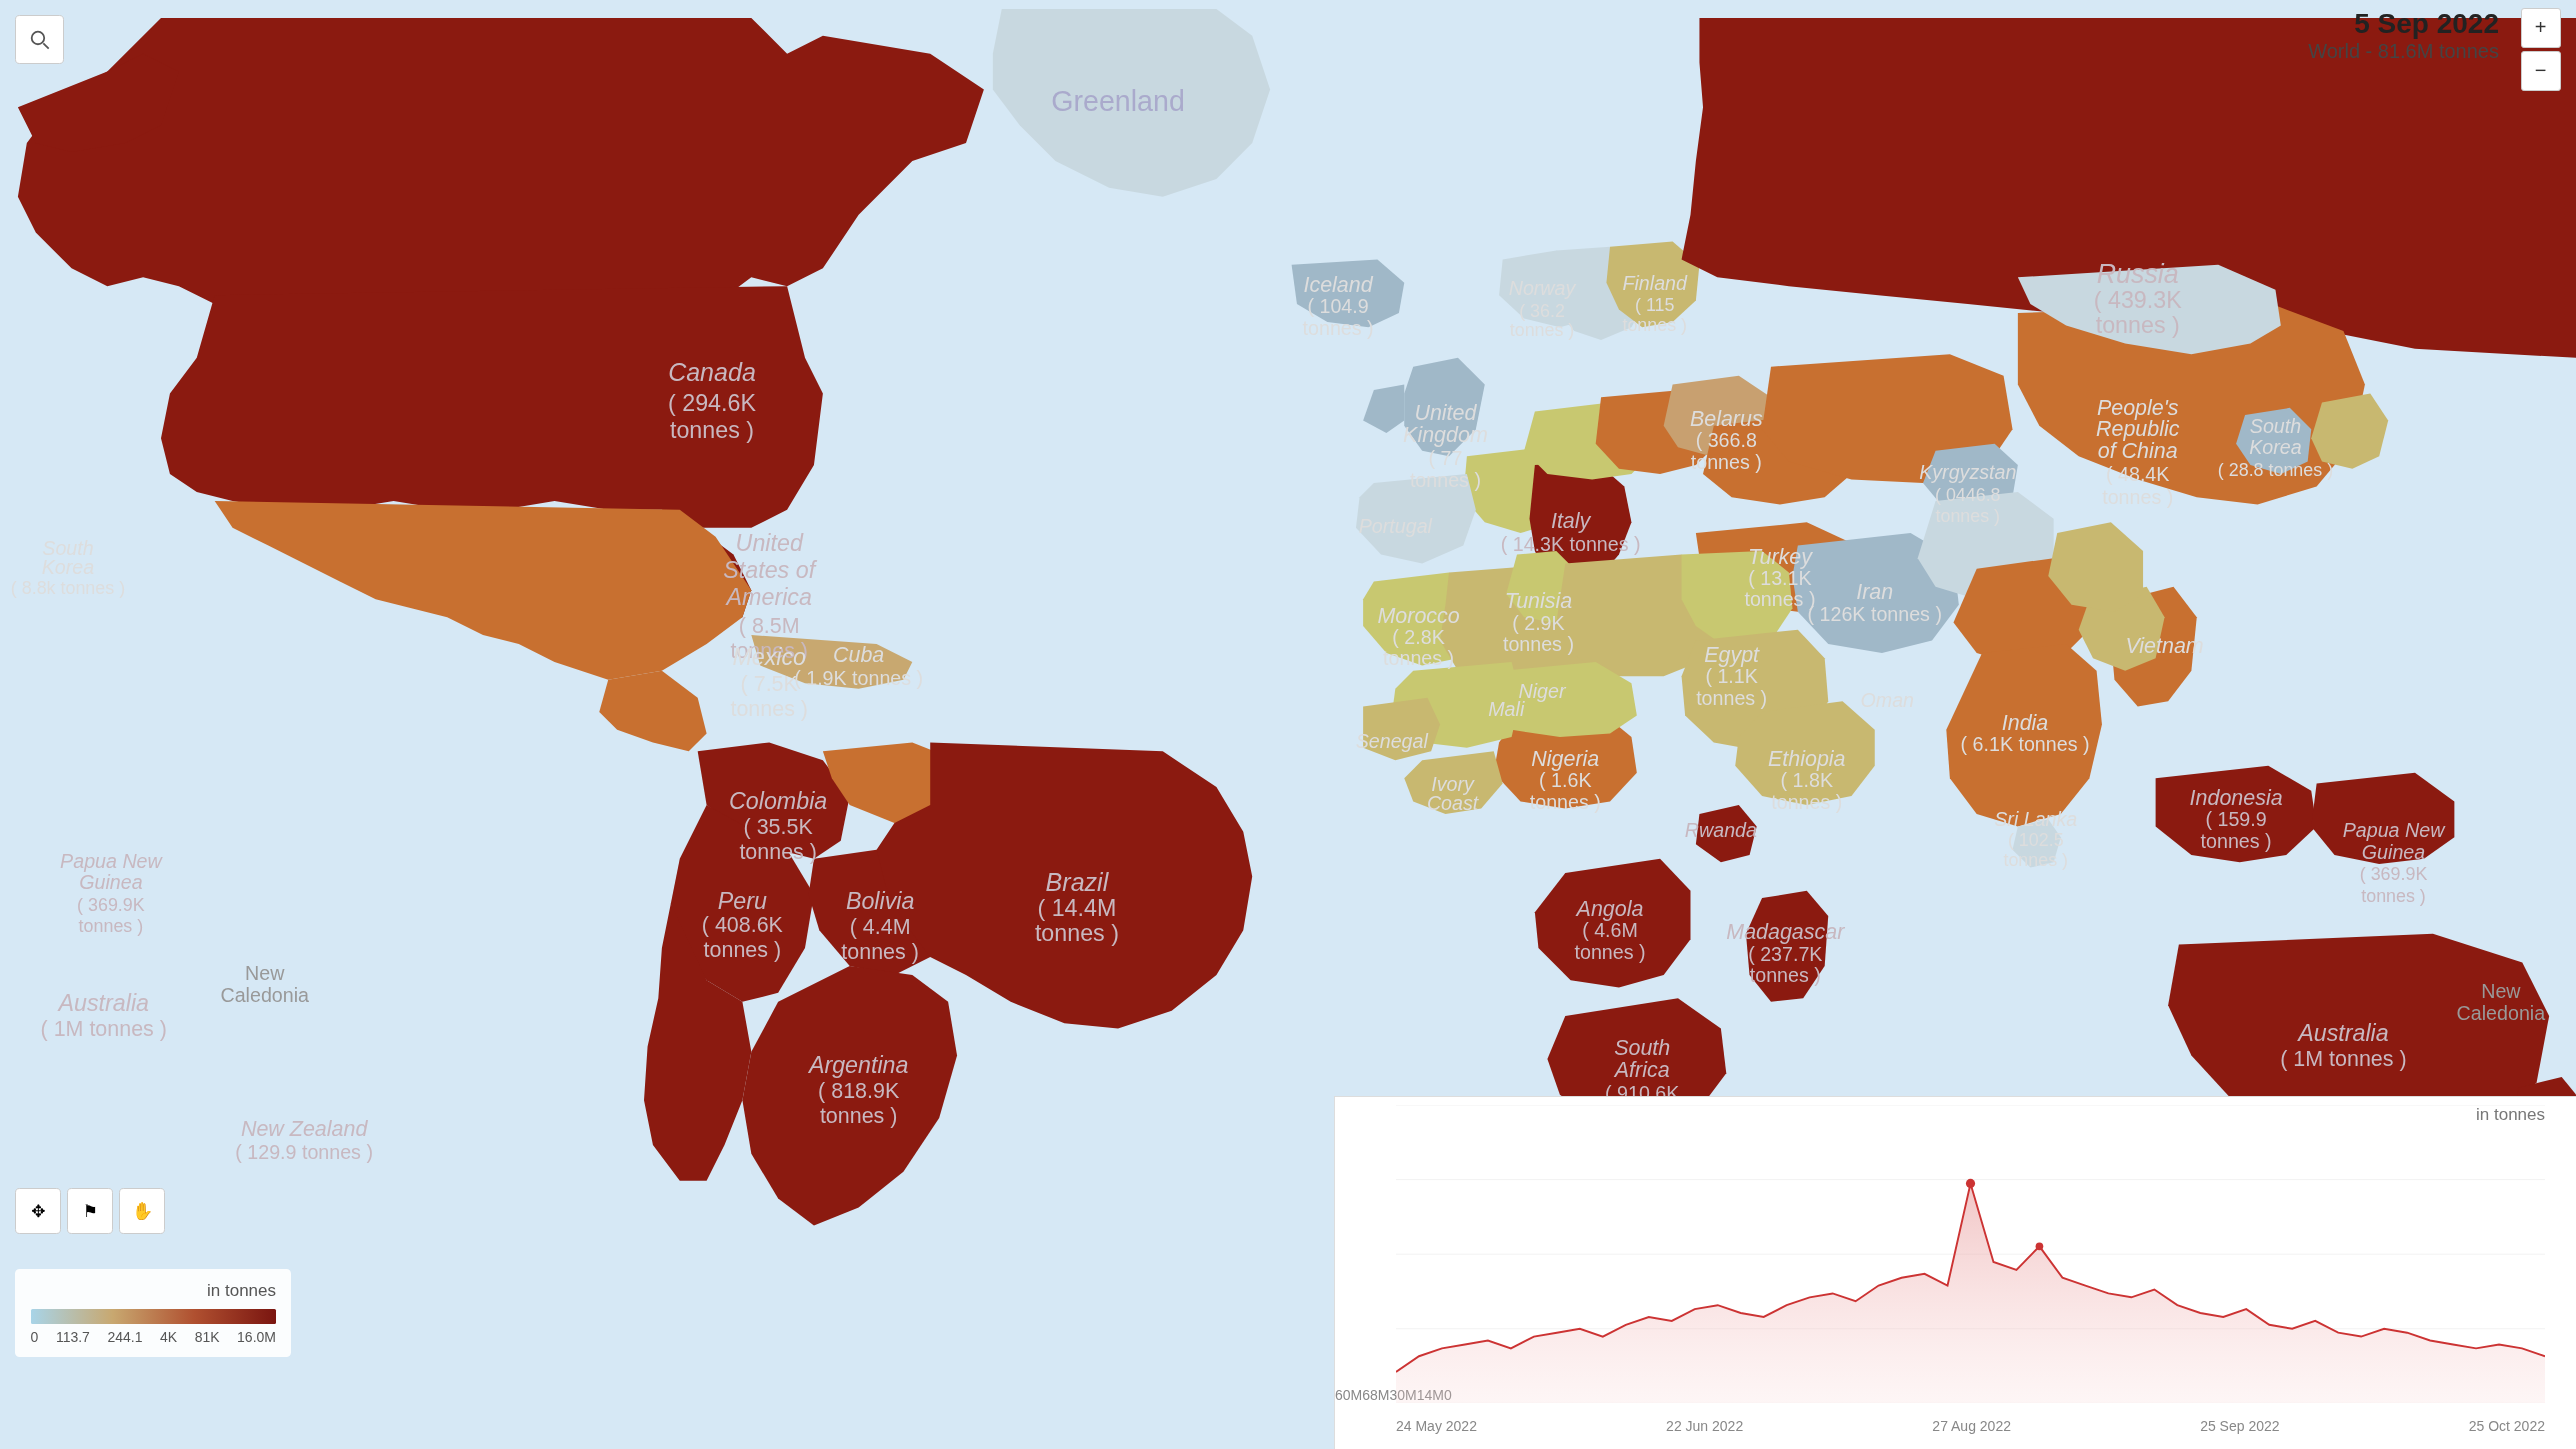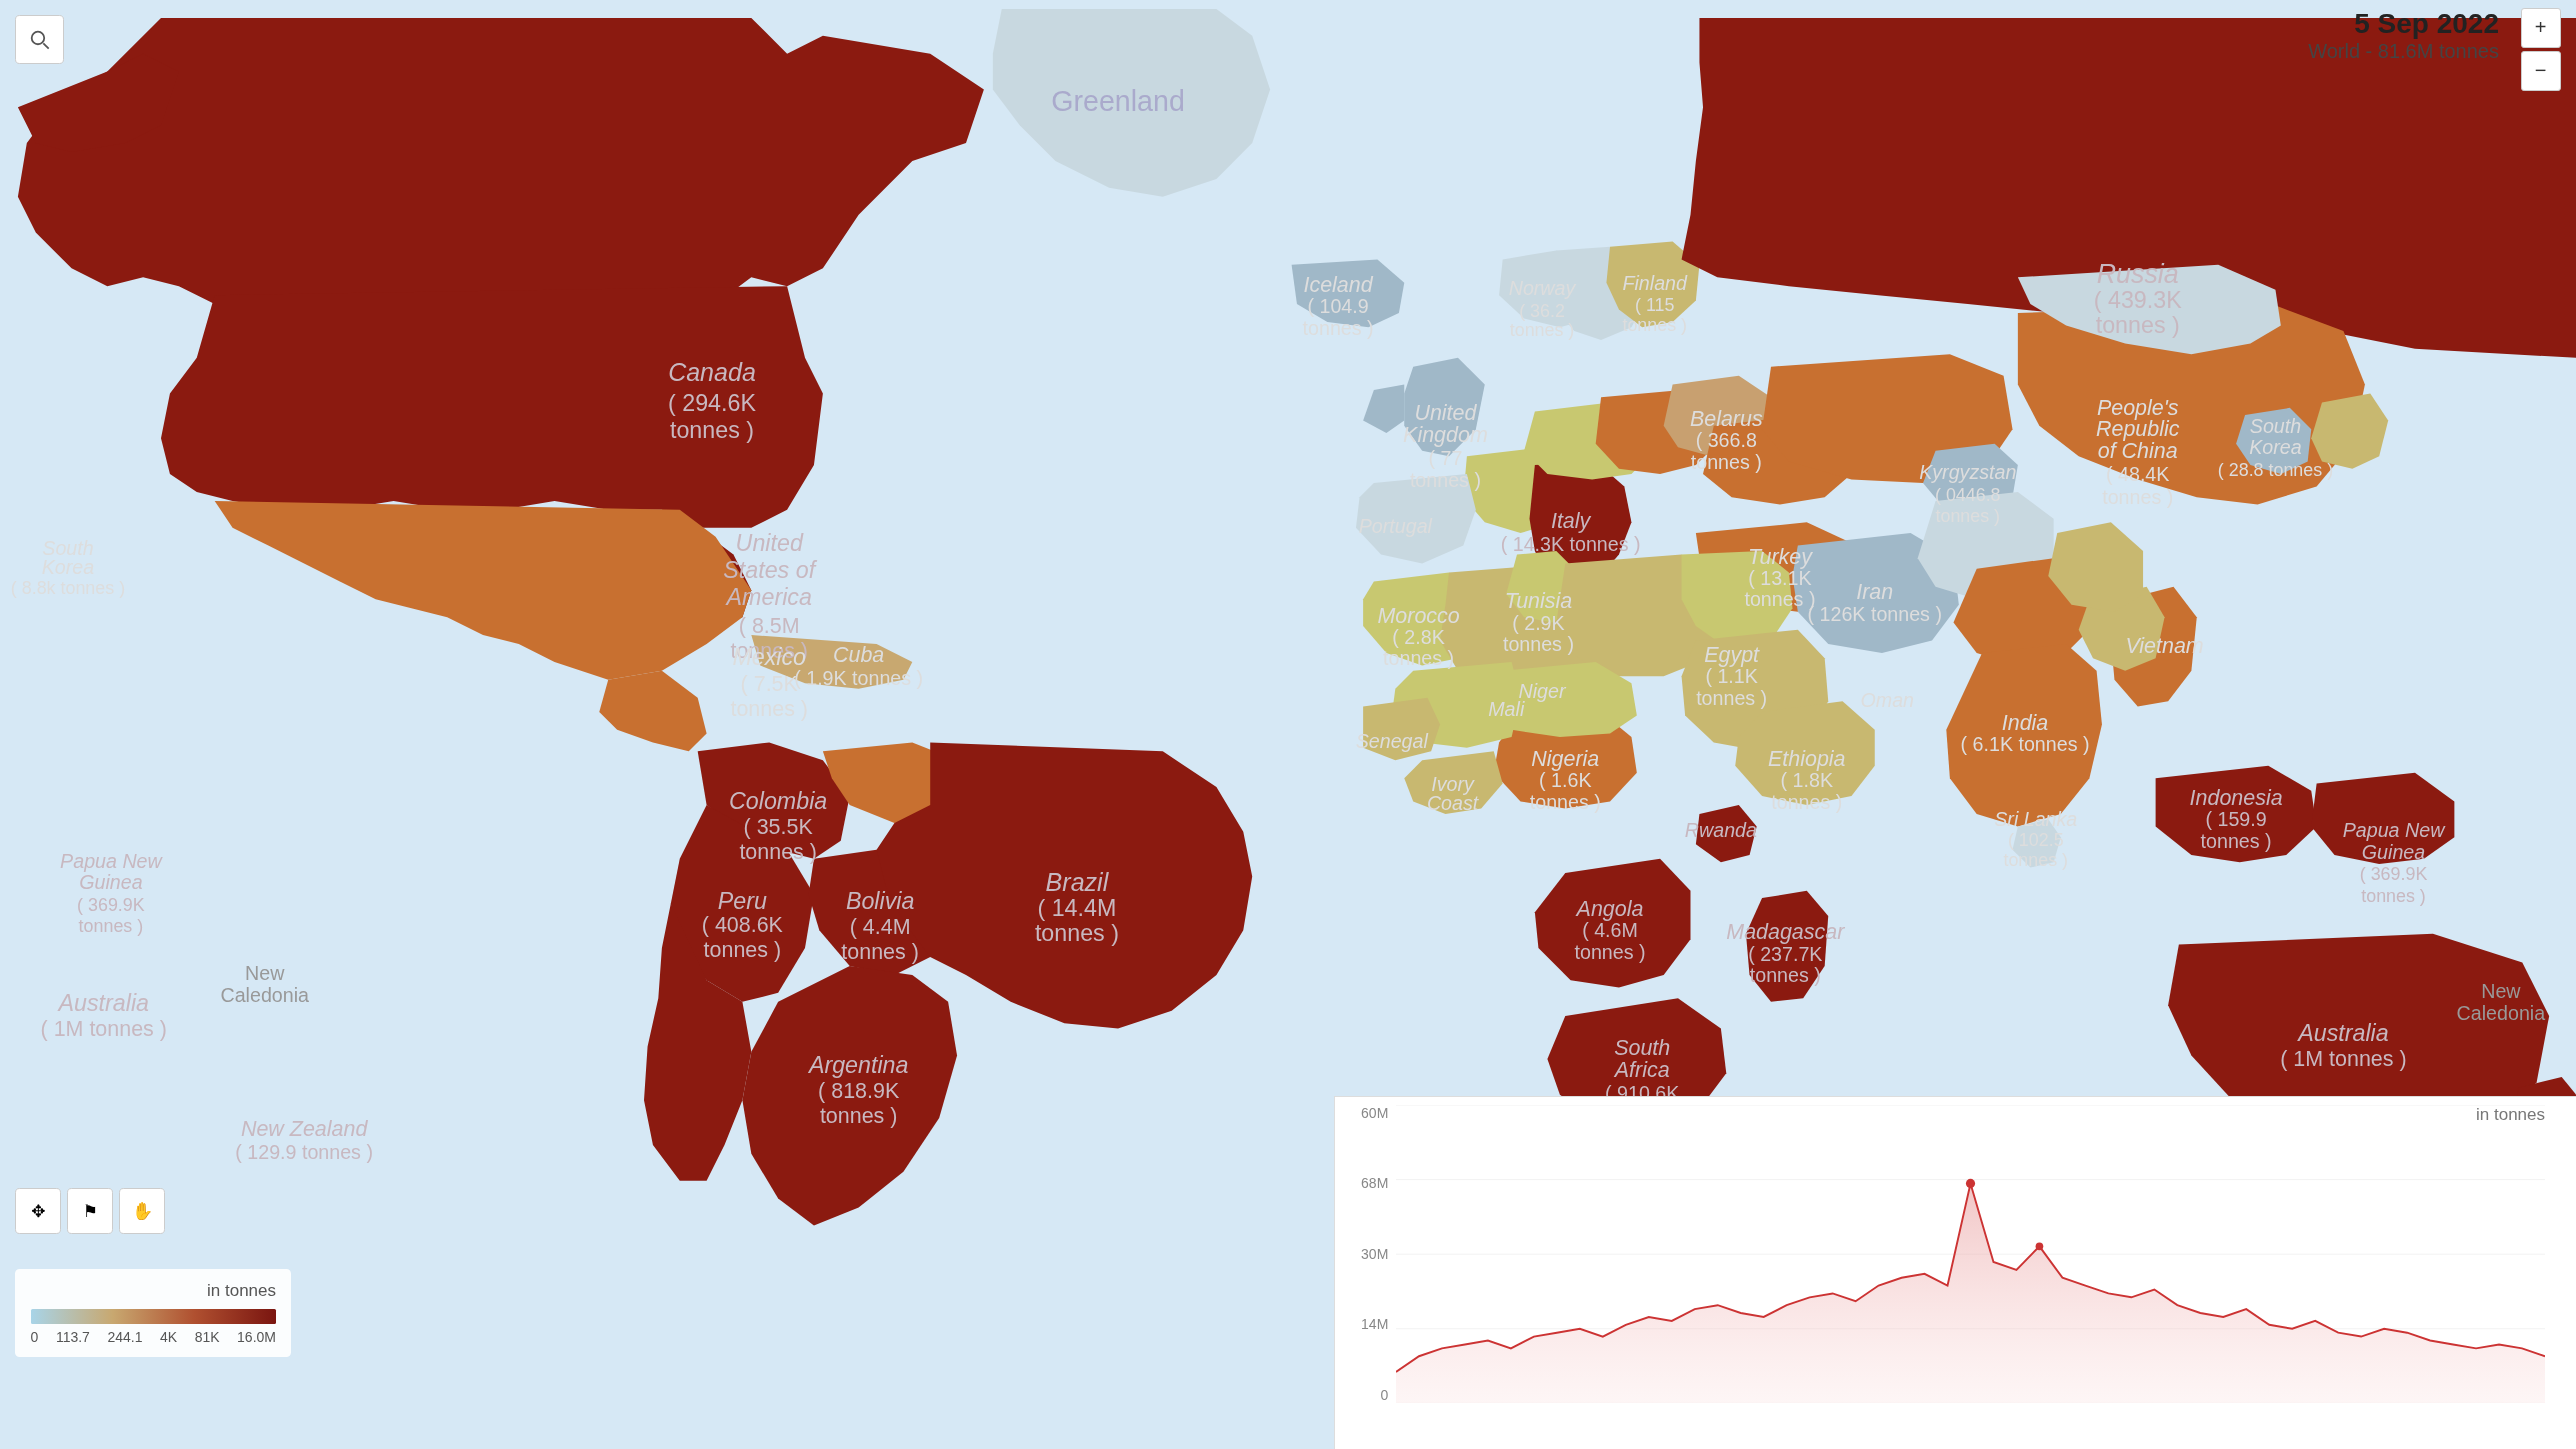--- a/index.html
+++ b/index.html
@@ -143,21 +143,20 @@
       height: 100%;
       position: relative;
       padding: 15.3px 31px 46px 61px;
     }
 
     .chart-y-axis {
       position: absolute;
       left: 0; top: 7.7px; bottom: 46px;
       width: 61px;
       display: flex;
-      flex-direction: column;
       justify-content: space-between;
       align-items: flex-end;
       padding-right: 7.7px;
     }
     .y-label {
       font-size: 14px;
       color: #888;
     }
 
     .chart-x-axis {
@@ -568,17 +567,24 @@
 
           <path d="M0,340 L30,320 L60,310 L90,305 L120,300 L150,310 L180,295 L210,290 L240,285 L270,295 L300,280 L330,270 L360,275 L390,260 L420,255 L450,265 L480,270 L510,255 L540,245 L570,240 L600,250 L630,230 L660,220 L690,215 L720,230 L750,100 L780,200 L810,210 L840,180 L870,220 L900,230 L930,240 L960,245 L990,235 L1020,255 L1050,265 L1080,270 L1110,260 L1140,280 L1170,285 L1200,275 L1230,290 L1260,295 L1290,285 L1320,290 L1350,300 L1380,305 L1410,310 L1440,305 L1470,310 L1500,320 L1500,380 L0,380 Z" fill="url(#chartGrad)"></path>
 
           <path d="M0,340 L30,320 L60,310 L90,305 L120,300 L150,310 L180,295 L210,290 L240,285 L270,295 L300,280 L330,270 L360,275 L390,260 L420,255 L450,265 L480,270 L510,255 L540,245 L570,240 L600,250 L630,230 L660,220 L690,215 L720,230 L750,100 L780,200 L810,210 L840,180 L870,220 L900,230 L930,240 L960,245 L990,235 L1020,255 L1050,265 L1080,270 L1110,260 L1140,280 L1170,285 L1200,275 L1230,290 L1260,295 L1290,285 L1320,290 L1350,300 L1380,305 L1410,310 L1440,305 L1470,310 L1500,320" fill="none" stroke="#cc3333" stroke-width="2.5"></path>
 
           <circle cx="750" cy="100" r="6" fill="#cc3333"></circle>
           <circle cx="840" cy="180" r="5" fill="#cc3333"></circle>
         </svg>
       </div>
 
+      <div class="chart-x-axis">
+        <span class="x-label">24 May 2022</span>
+        <span class="x-label">22 Jun 2022</span>
+        <span class="x-label">27 Aug 2022</span>
+        <span class="x-label">25 Sep 2022</span>
+        <span class="x-label">25 Oct 2022</span>
+      </div>
     </div>
   </div>
 
 </div>
 
 
 </body></html>

